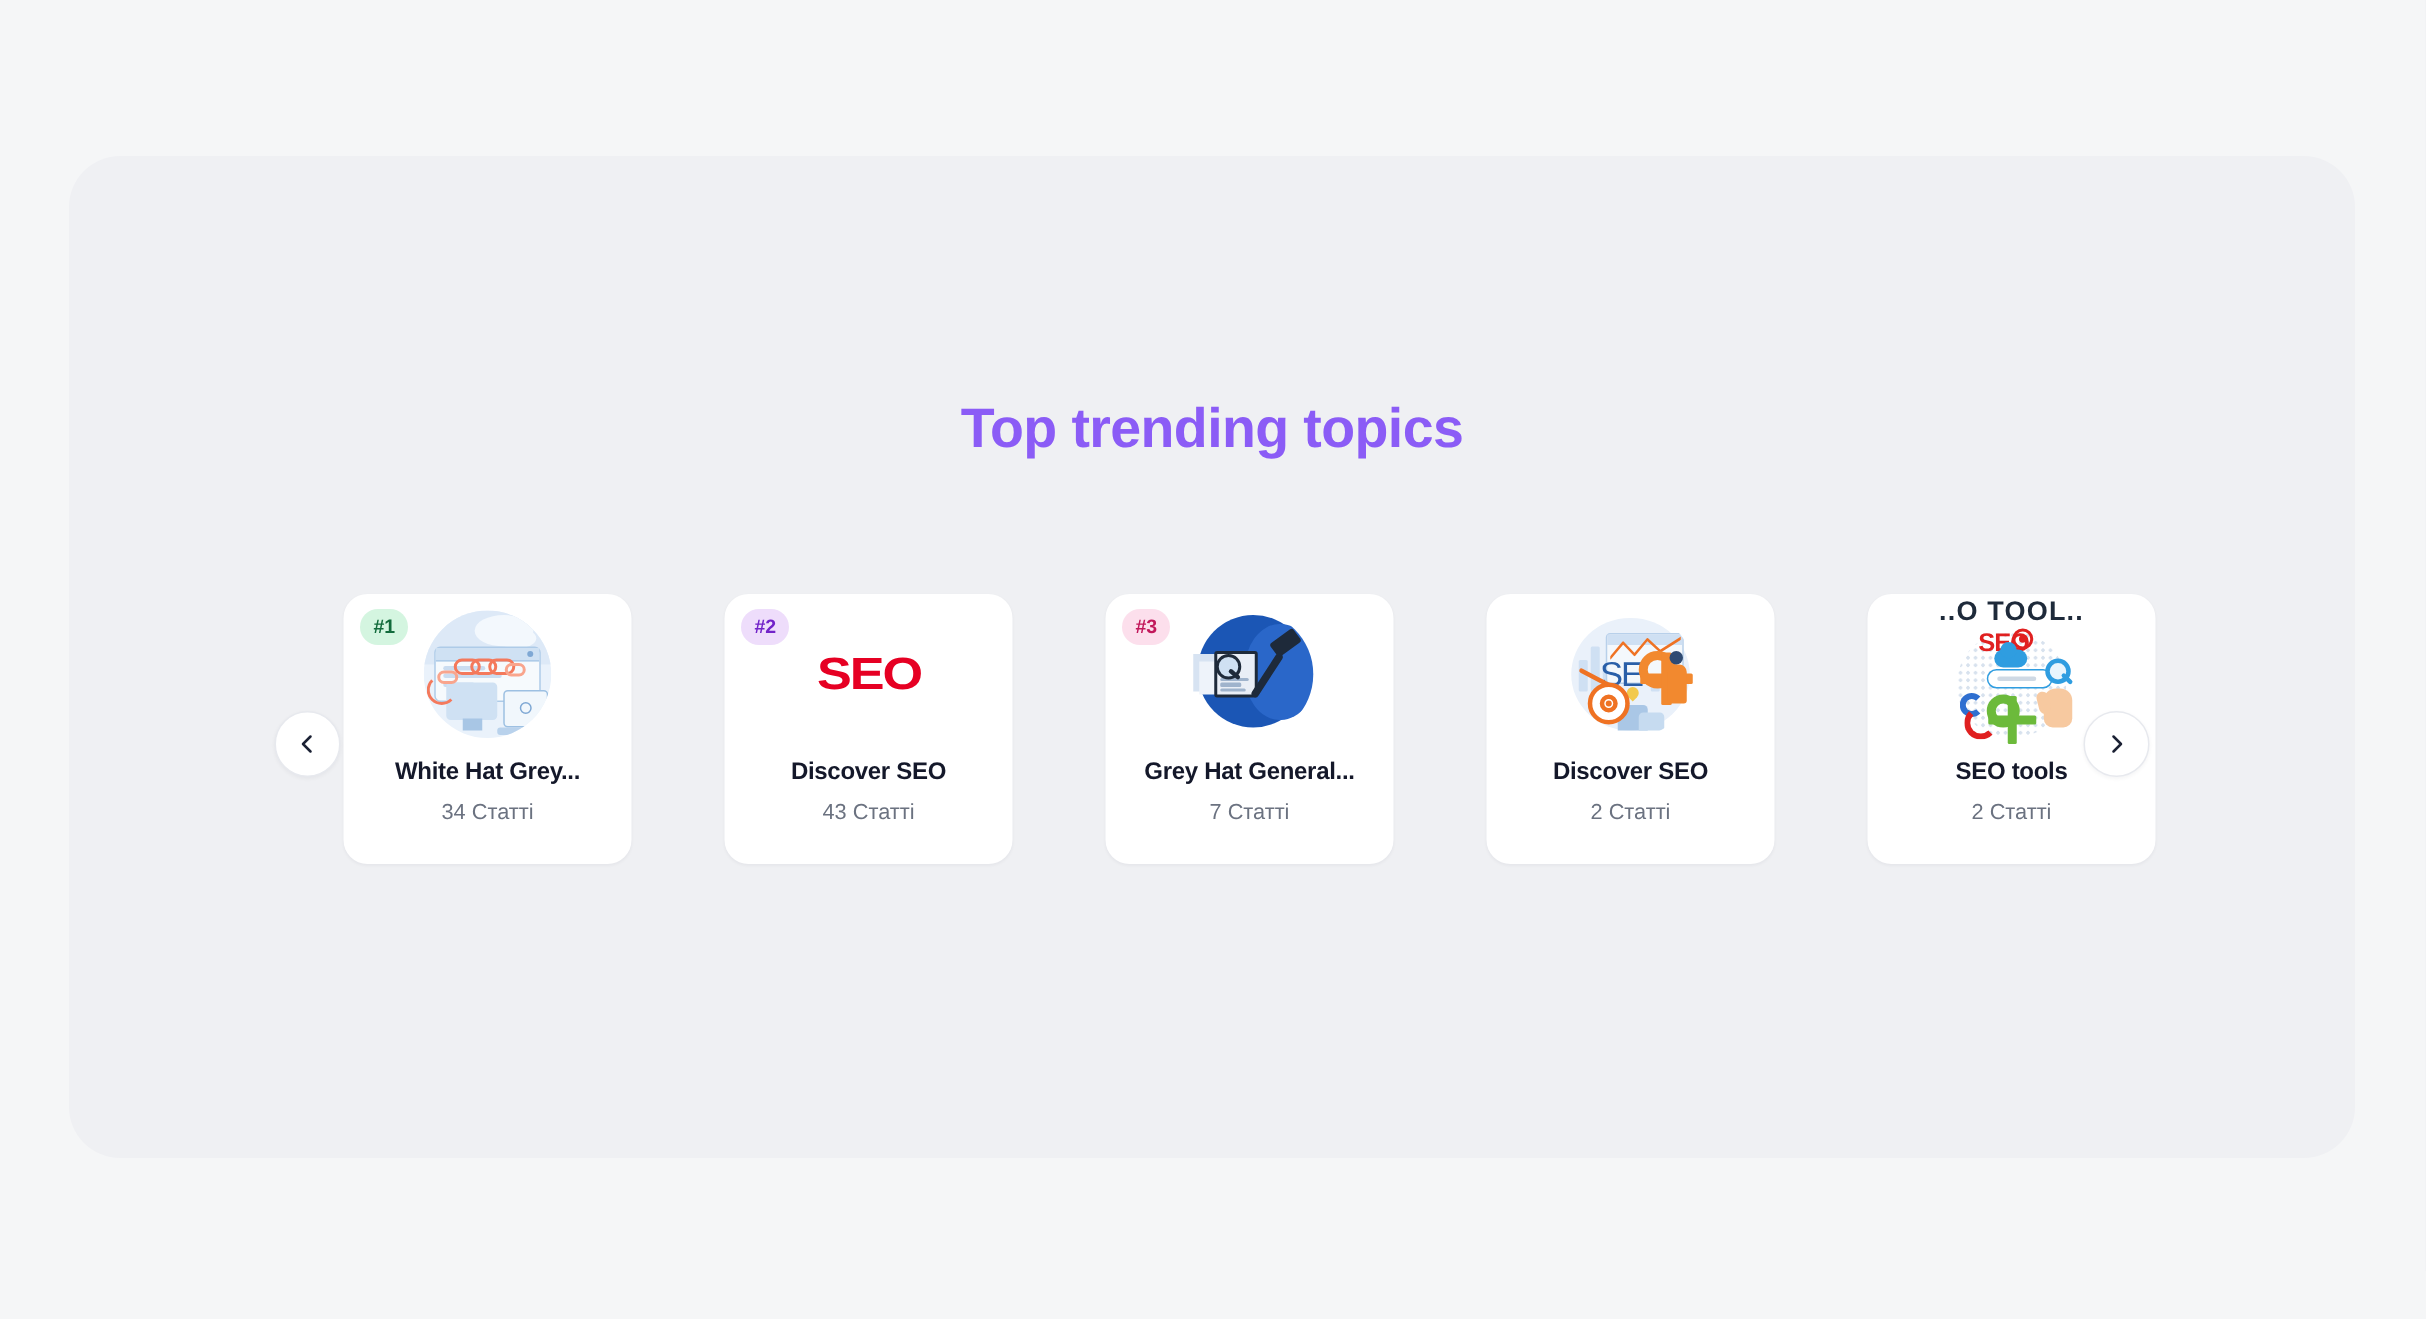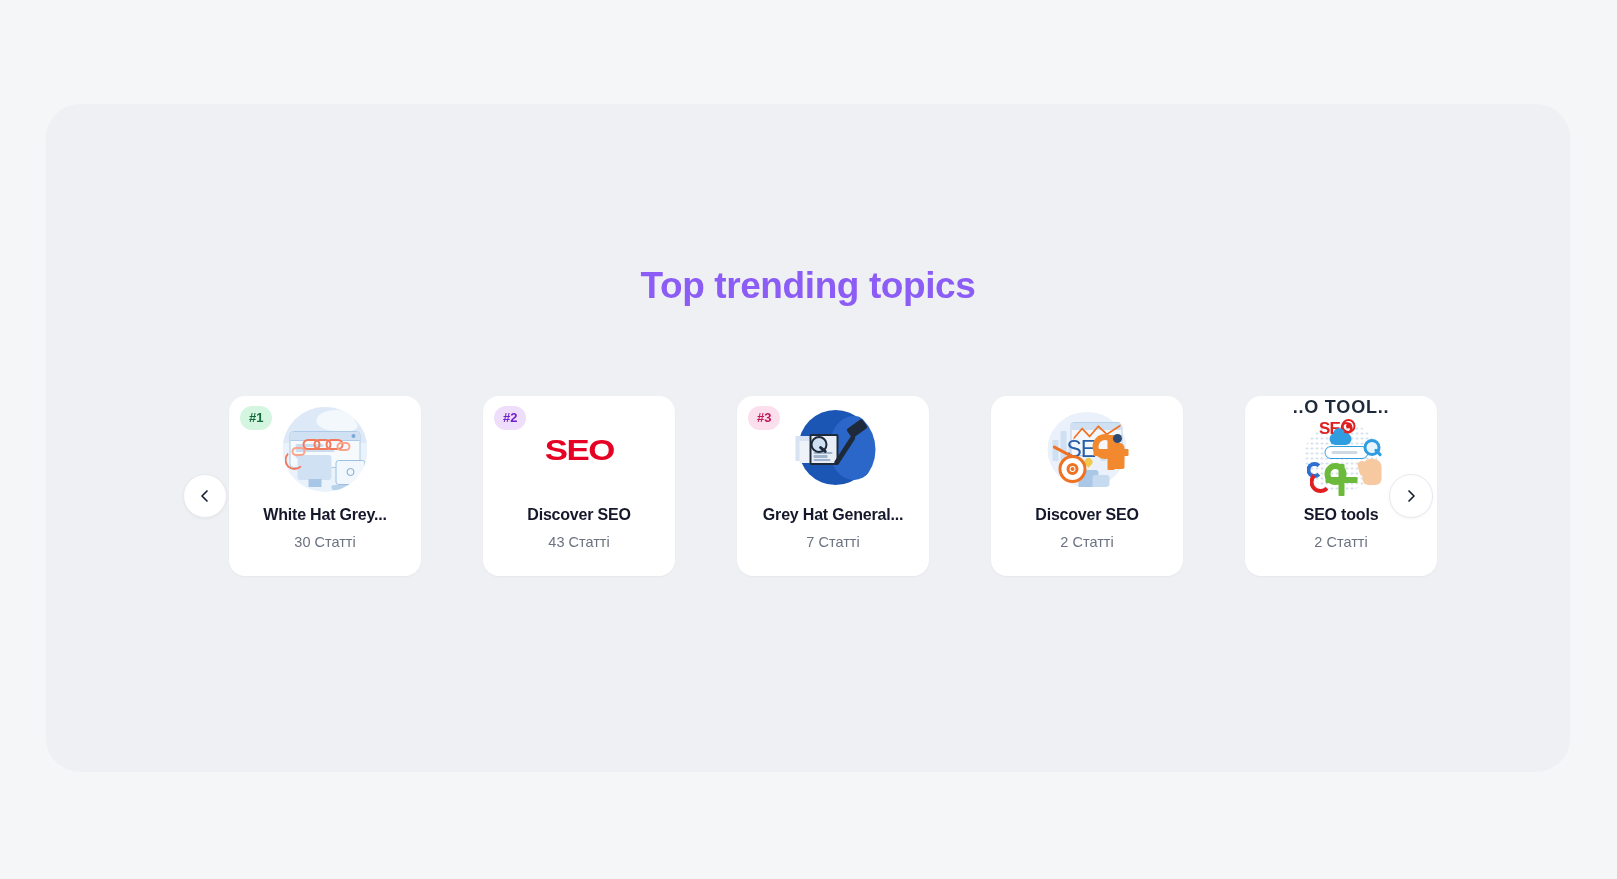--- a/index.html
+++ b/index.html
@@ -336,21 +336,21 @@
               <div class="arc"></div>
               <div class="chain ch5"></div>
               <div class="chain ch1"></div>
               <div class="chain ch2"></div>
               <div class="chain ch3"></div>
               <div class="chain ch4"></div>
             </div>
           </div>
         </div>
         <div class="card-title">White Hat Grey...</div>
-        <div class="card-count">30 Статті</div>
+        <div class="card-count">34 Статті</div>
       </div>
 
       <div class="card">
         <div class="badge purple">#2</div>
         <div class="thumb-wrap">
           <div class="thumb">
             <div class="ill2">
               <div class="word">SEO</div>
             </div>
           </div>

